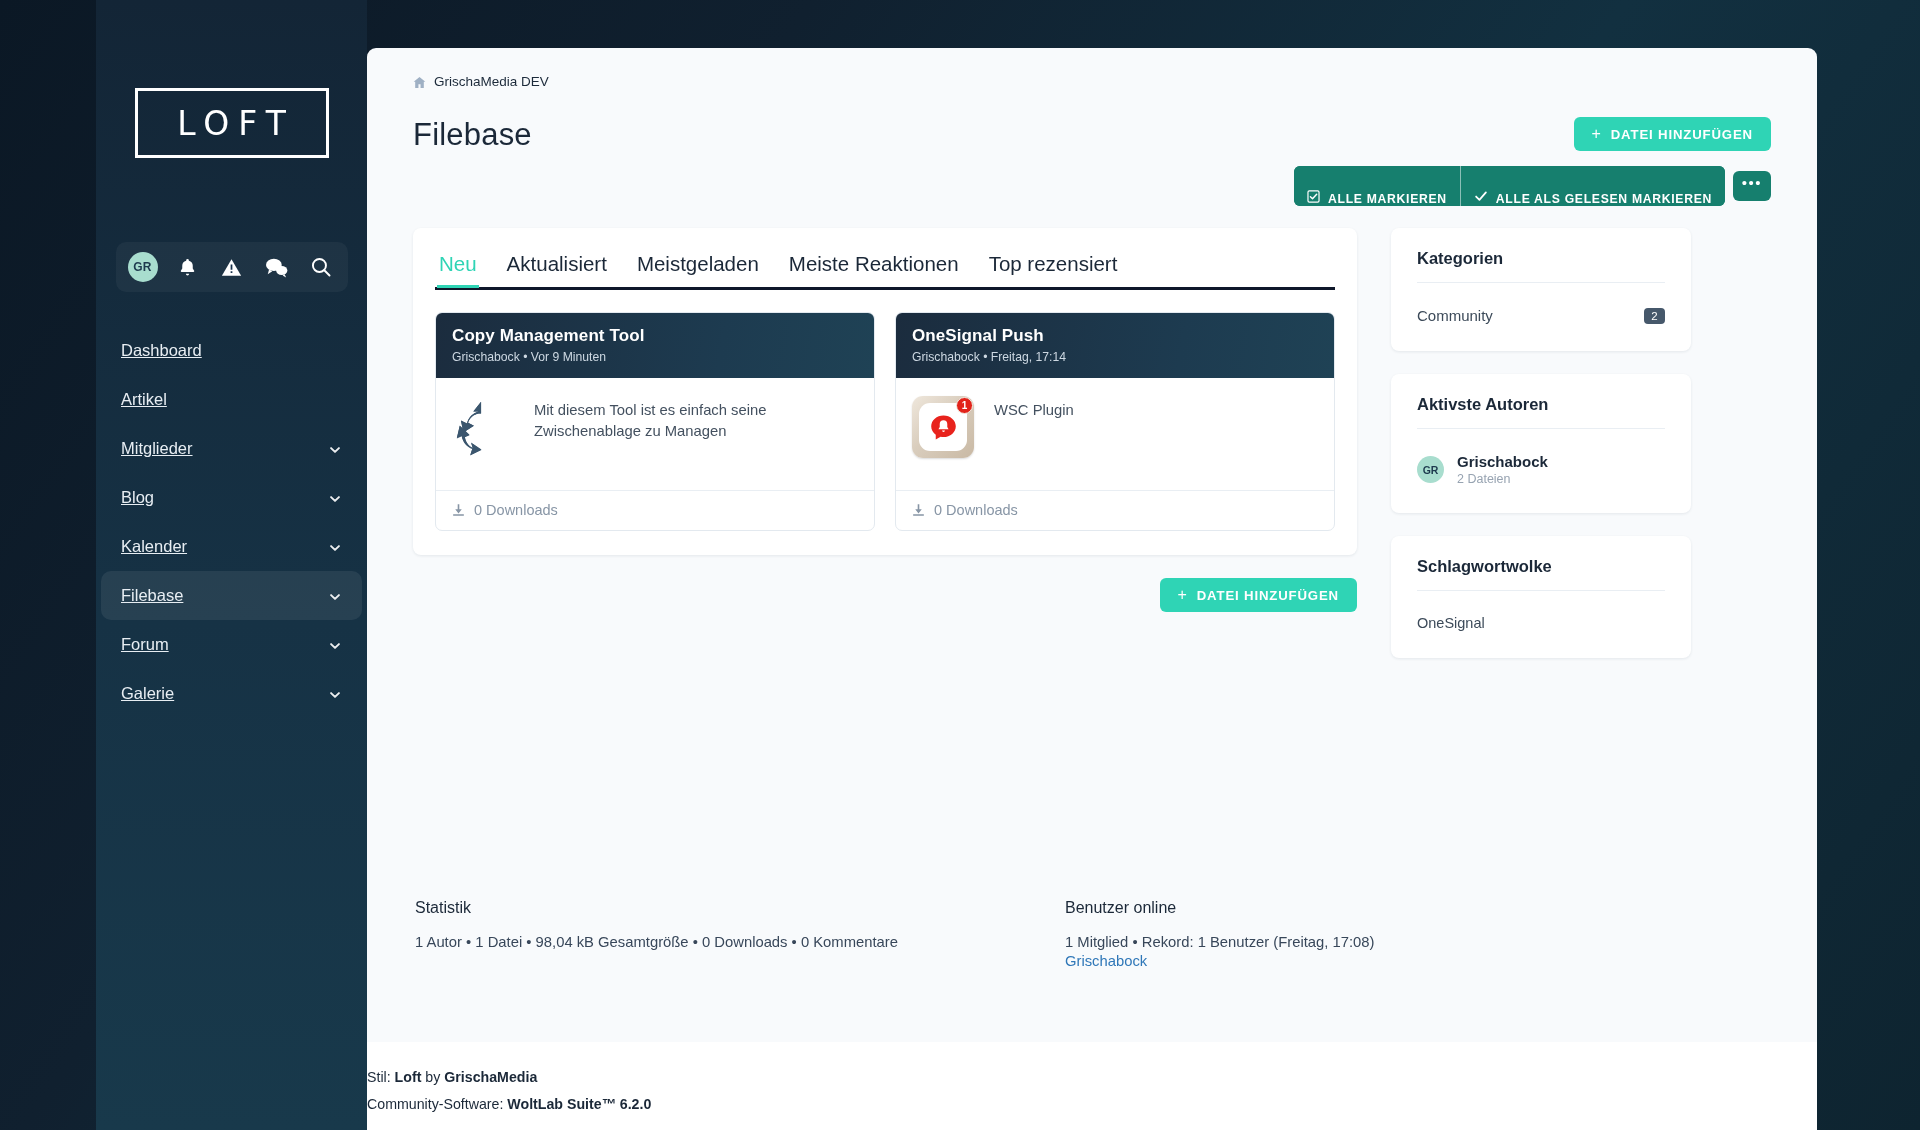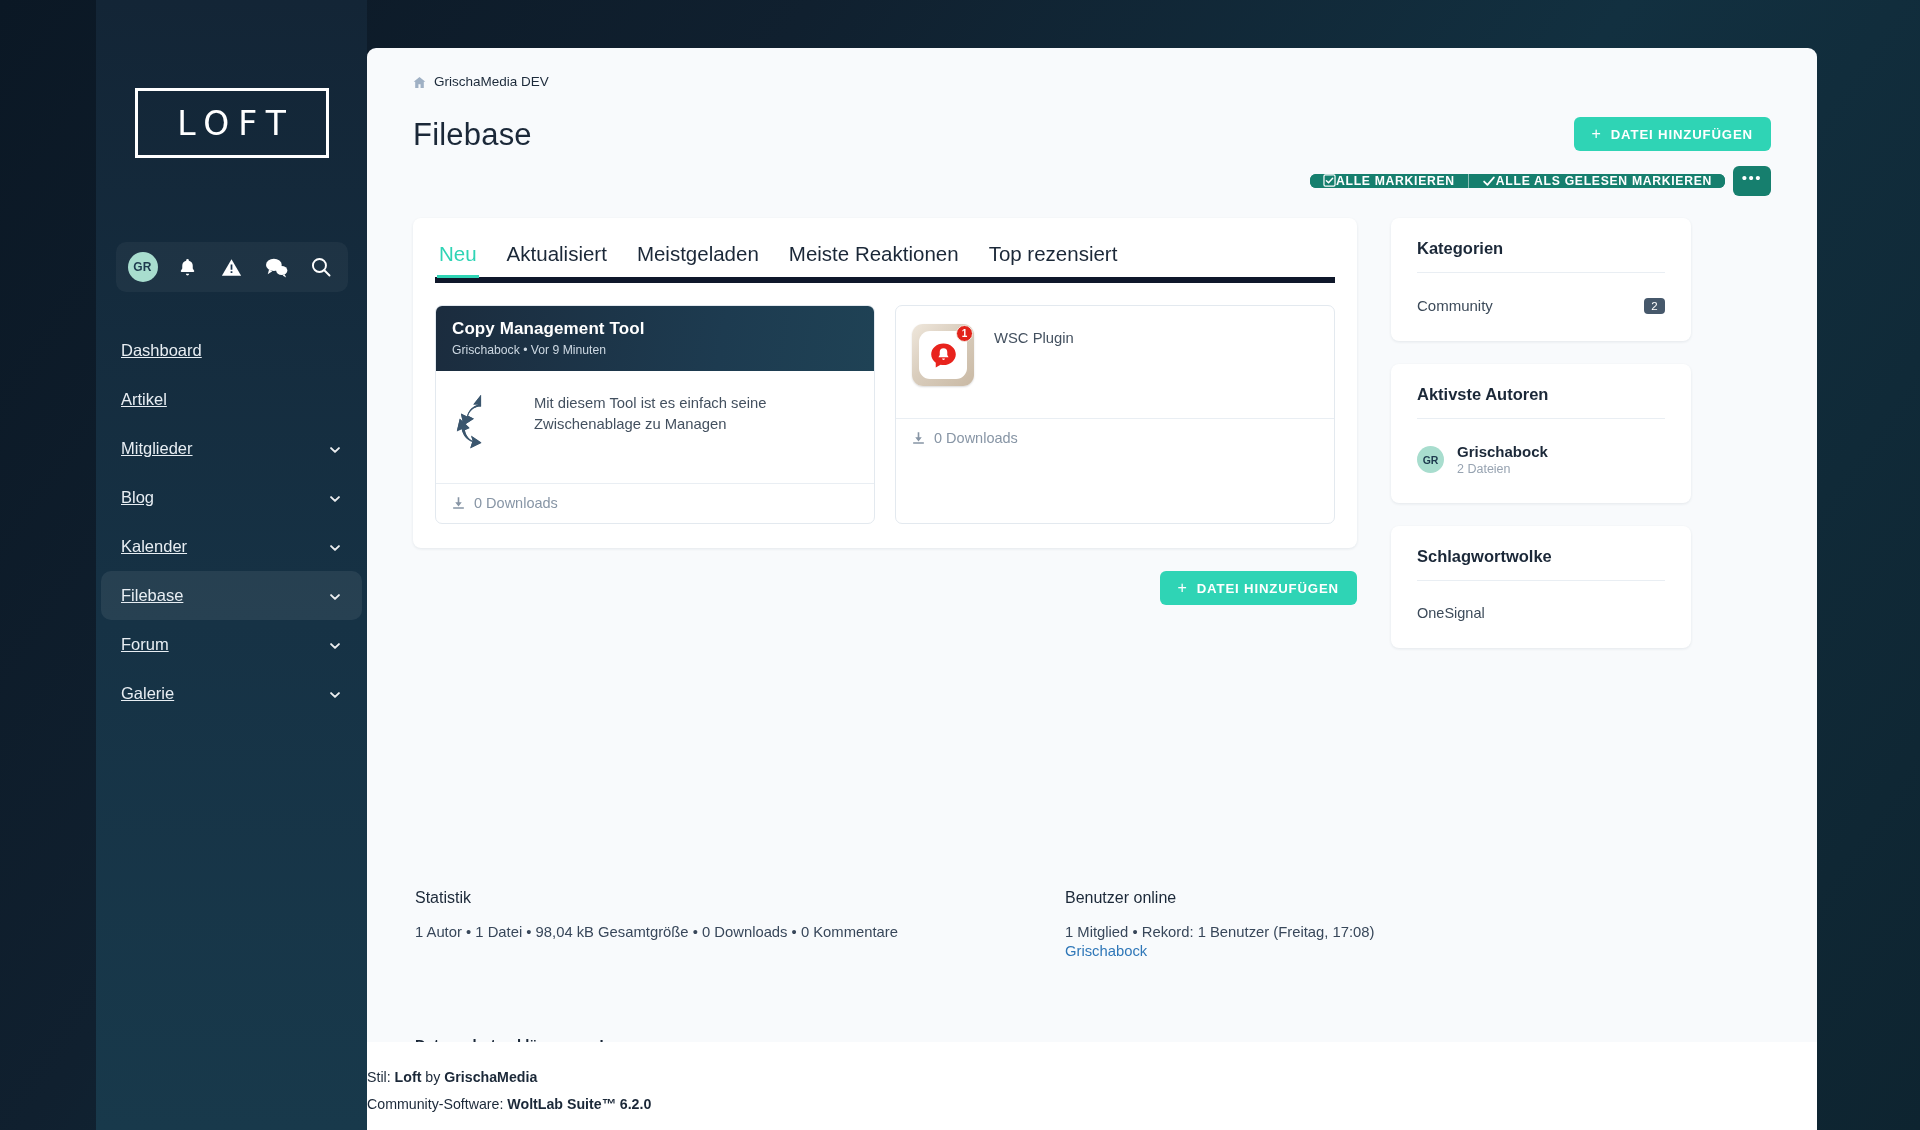--- a/index.html
+++ b/index.html
@@ -98,44 +98,44 @@
   }
   .btn-primary .plus { font-size: 16px; font-weight: 400; line-height: 1; }
 
   #toolbar {
     display: flex; justify-content: flex-end; align-items: center;
     gap: 8px; margin-top: 13px;
   }
   .btn-group { display: flex; background: #167f6e; border-radius: 6px; overflow: hidden; }
   .btn-dark {
     background: #167f6e; color: #ffffff; border: none;
-    height: 14px; padding: 0 13px;
+    height: 40px; padding: 0 13px;
     font-size: 12.2px; font-weight: 700; letter-spacing: .7px;
-    display: inline-flex; align-items: flex-start; 
+    display: inline-flex; align-items: flex-end; gap: 8px;
     cursor: pointer; font-family: "Liberation Sans", sans-serif;
   }
   .btn-group .btn-dark + .btn-dark { border-left: 1px solid rgba(255,255,255,0.5); }
   .btn-more {
     background: #167f6e; color: #fff; border: none; border-radius: 6px;
     height: 30px; width: 38px; font-size: 15px; letter-spacing: 1.5px;
     cursor: pointer; display: inline-flex; align-items: center; justify-content: center;
     padding-bottom: 7px;
   }
 
   
   #columns { display: flex; gap: 34px; margin-top: 22px; align-items: flex-start; }
   #col-main { width: 944px; }
   #col-side { width: 300px; }
 
   #list-card {
     background: #ffffff; border-radius: 8px;
     box-shadow: 0 1px 3px rgba(20,40,70,.09);
     padding: 18px 22px 24px 22px;
   }
-  #tabs { display: flex; gap: 26px; border-bottom: 6px solid #0f172a; padding: 0 2px; }
+  #tabs { display: flex; gap: 26px; border-bottom: 3px solid #0f172a; padding: 0 2px; }
   .tab {
     font-size: 20.5px; color: #1b2838; padding: 6px 2px 11px 2px;
     cursor: pointer; position: relative; white-space: nowrap;
   }
   .tab.active { color: #2fd4b5; }
   .tab.active::after {
     content: ""; position: absolute; left: 0; right: 0; bottom: -1px;
     height: 3px; background: #2fd4b5;
   }
 
@@ -411,20 +411,28 @@
                   <svg viewBox="0 0 16 16" width="13" height="14" fill="currentColor" aria-hidden="true">
                     <path d="M7 1h2v6.1h3L8 12.3 4 7.1h3z"></path>
                       <rect x="1.2" y="13.2" width="13.6" height="1.8" rx=".8"></rect>
                   </svg>
                 </span>
                 <span>0 Downloads</span>
               </div>
             </article>
 
             <article class="file-card">
+              <div class="fc-head">
+                <div class="fc-title">OneSignal Push</div>
+                <div class="fc-meta">
+                  <span>Grischabock</span>
+                  <span>•</span>
+                  <span>Freitag, 17:14</span>
+                </div>
+              </div>
               <div class="fc-body">
                 <div class="thumb-wsc">
                   <div class="inner">
                     <svg viewBox="0 0 32 32" width="31" height="31" fill="#e8231d" aria-hidden="true">
                       <path d="M16 3.5c-7 0-12.7 5-12.7 11.2 0 3.5 1.8 6.6 4.7 8.7v5.1l5-2.9c1 .2 2 .3 3 .3 7 0 12.7-5 12.7-11.2S23 3.5 16 3.5z"></path>
                       <path d="M16 8.6a3.9 3.9 0 0 1 3.9 3.9v3.1l1.3 2.1h-10.4l1.3-2.1v-3.1A3.9 3.9 0 0 1 16 8.6z" fill="#ffffff"></path>
                       <path d="M14.5 19.1h3a1.5 1.5 0 0 1-3 0z" fill="#ffffff"></path>
                     </svg>
                   </div>
                   <span class="badge">1</span>

